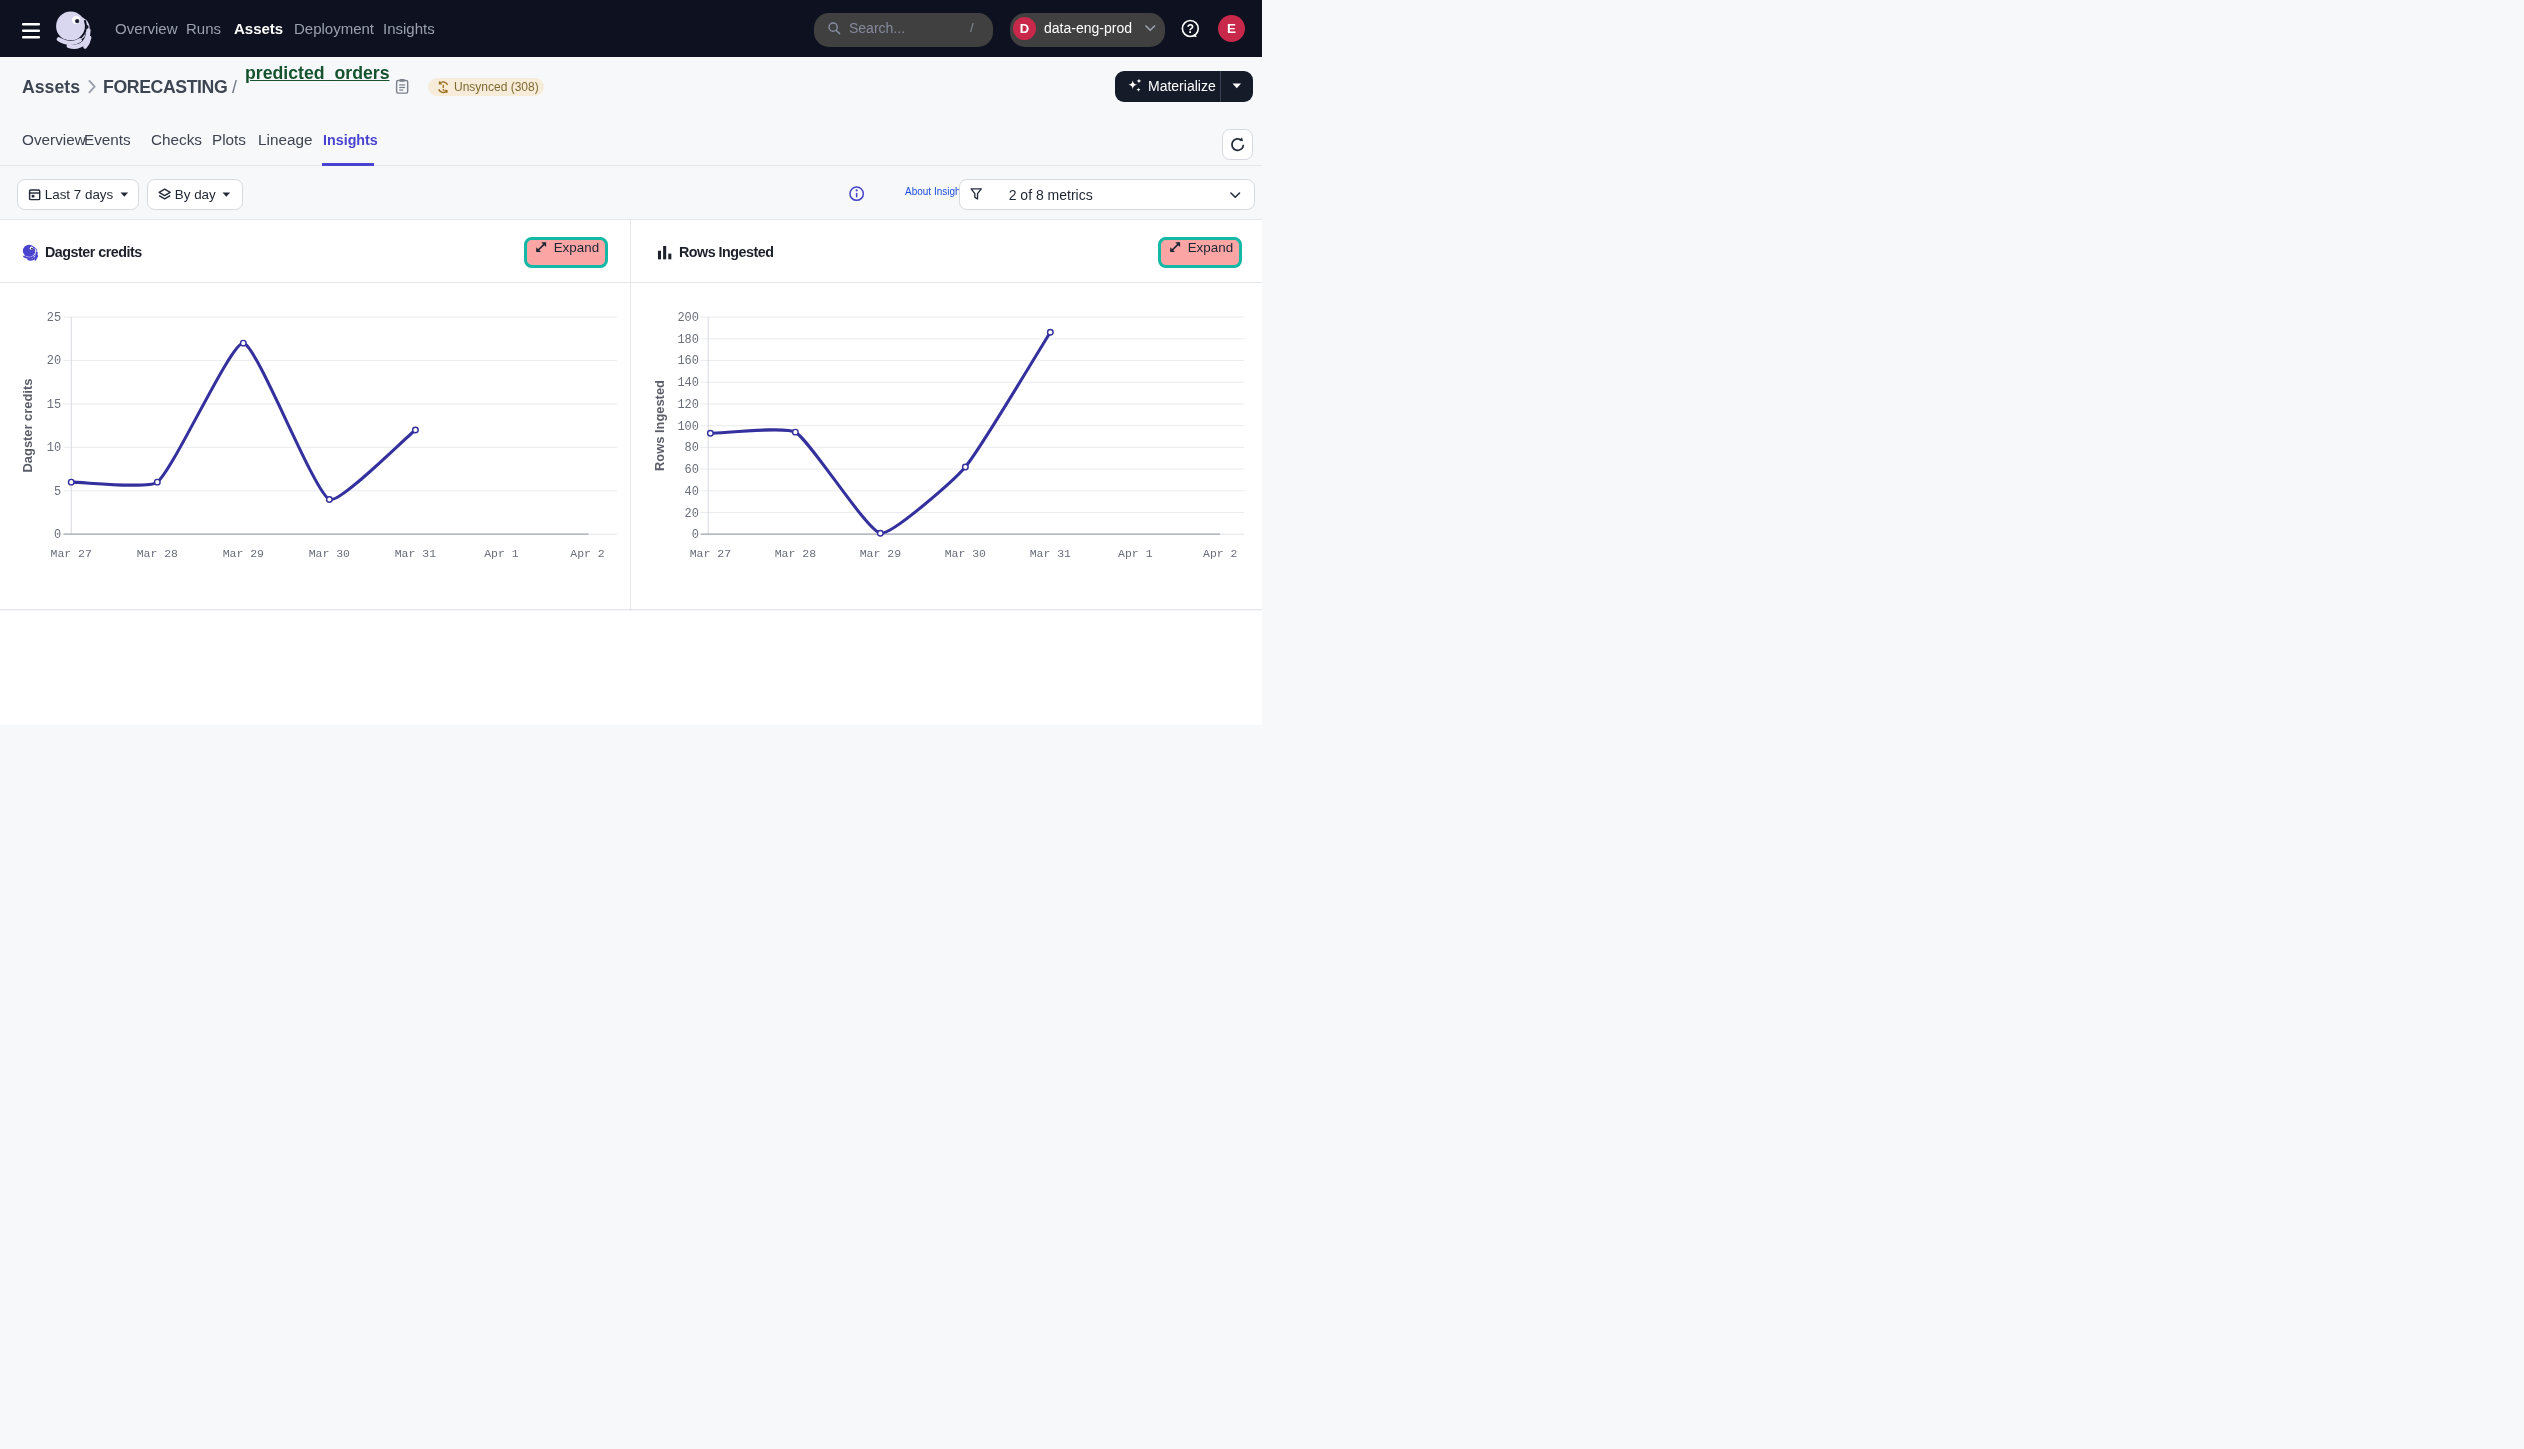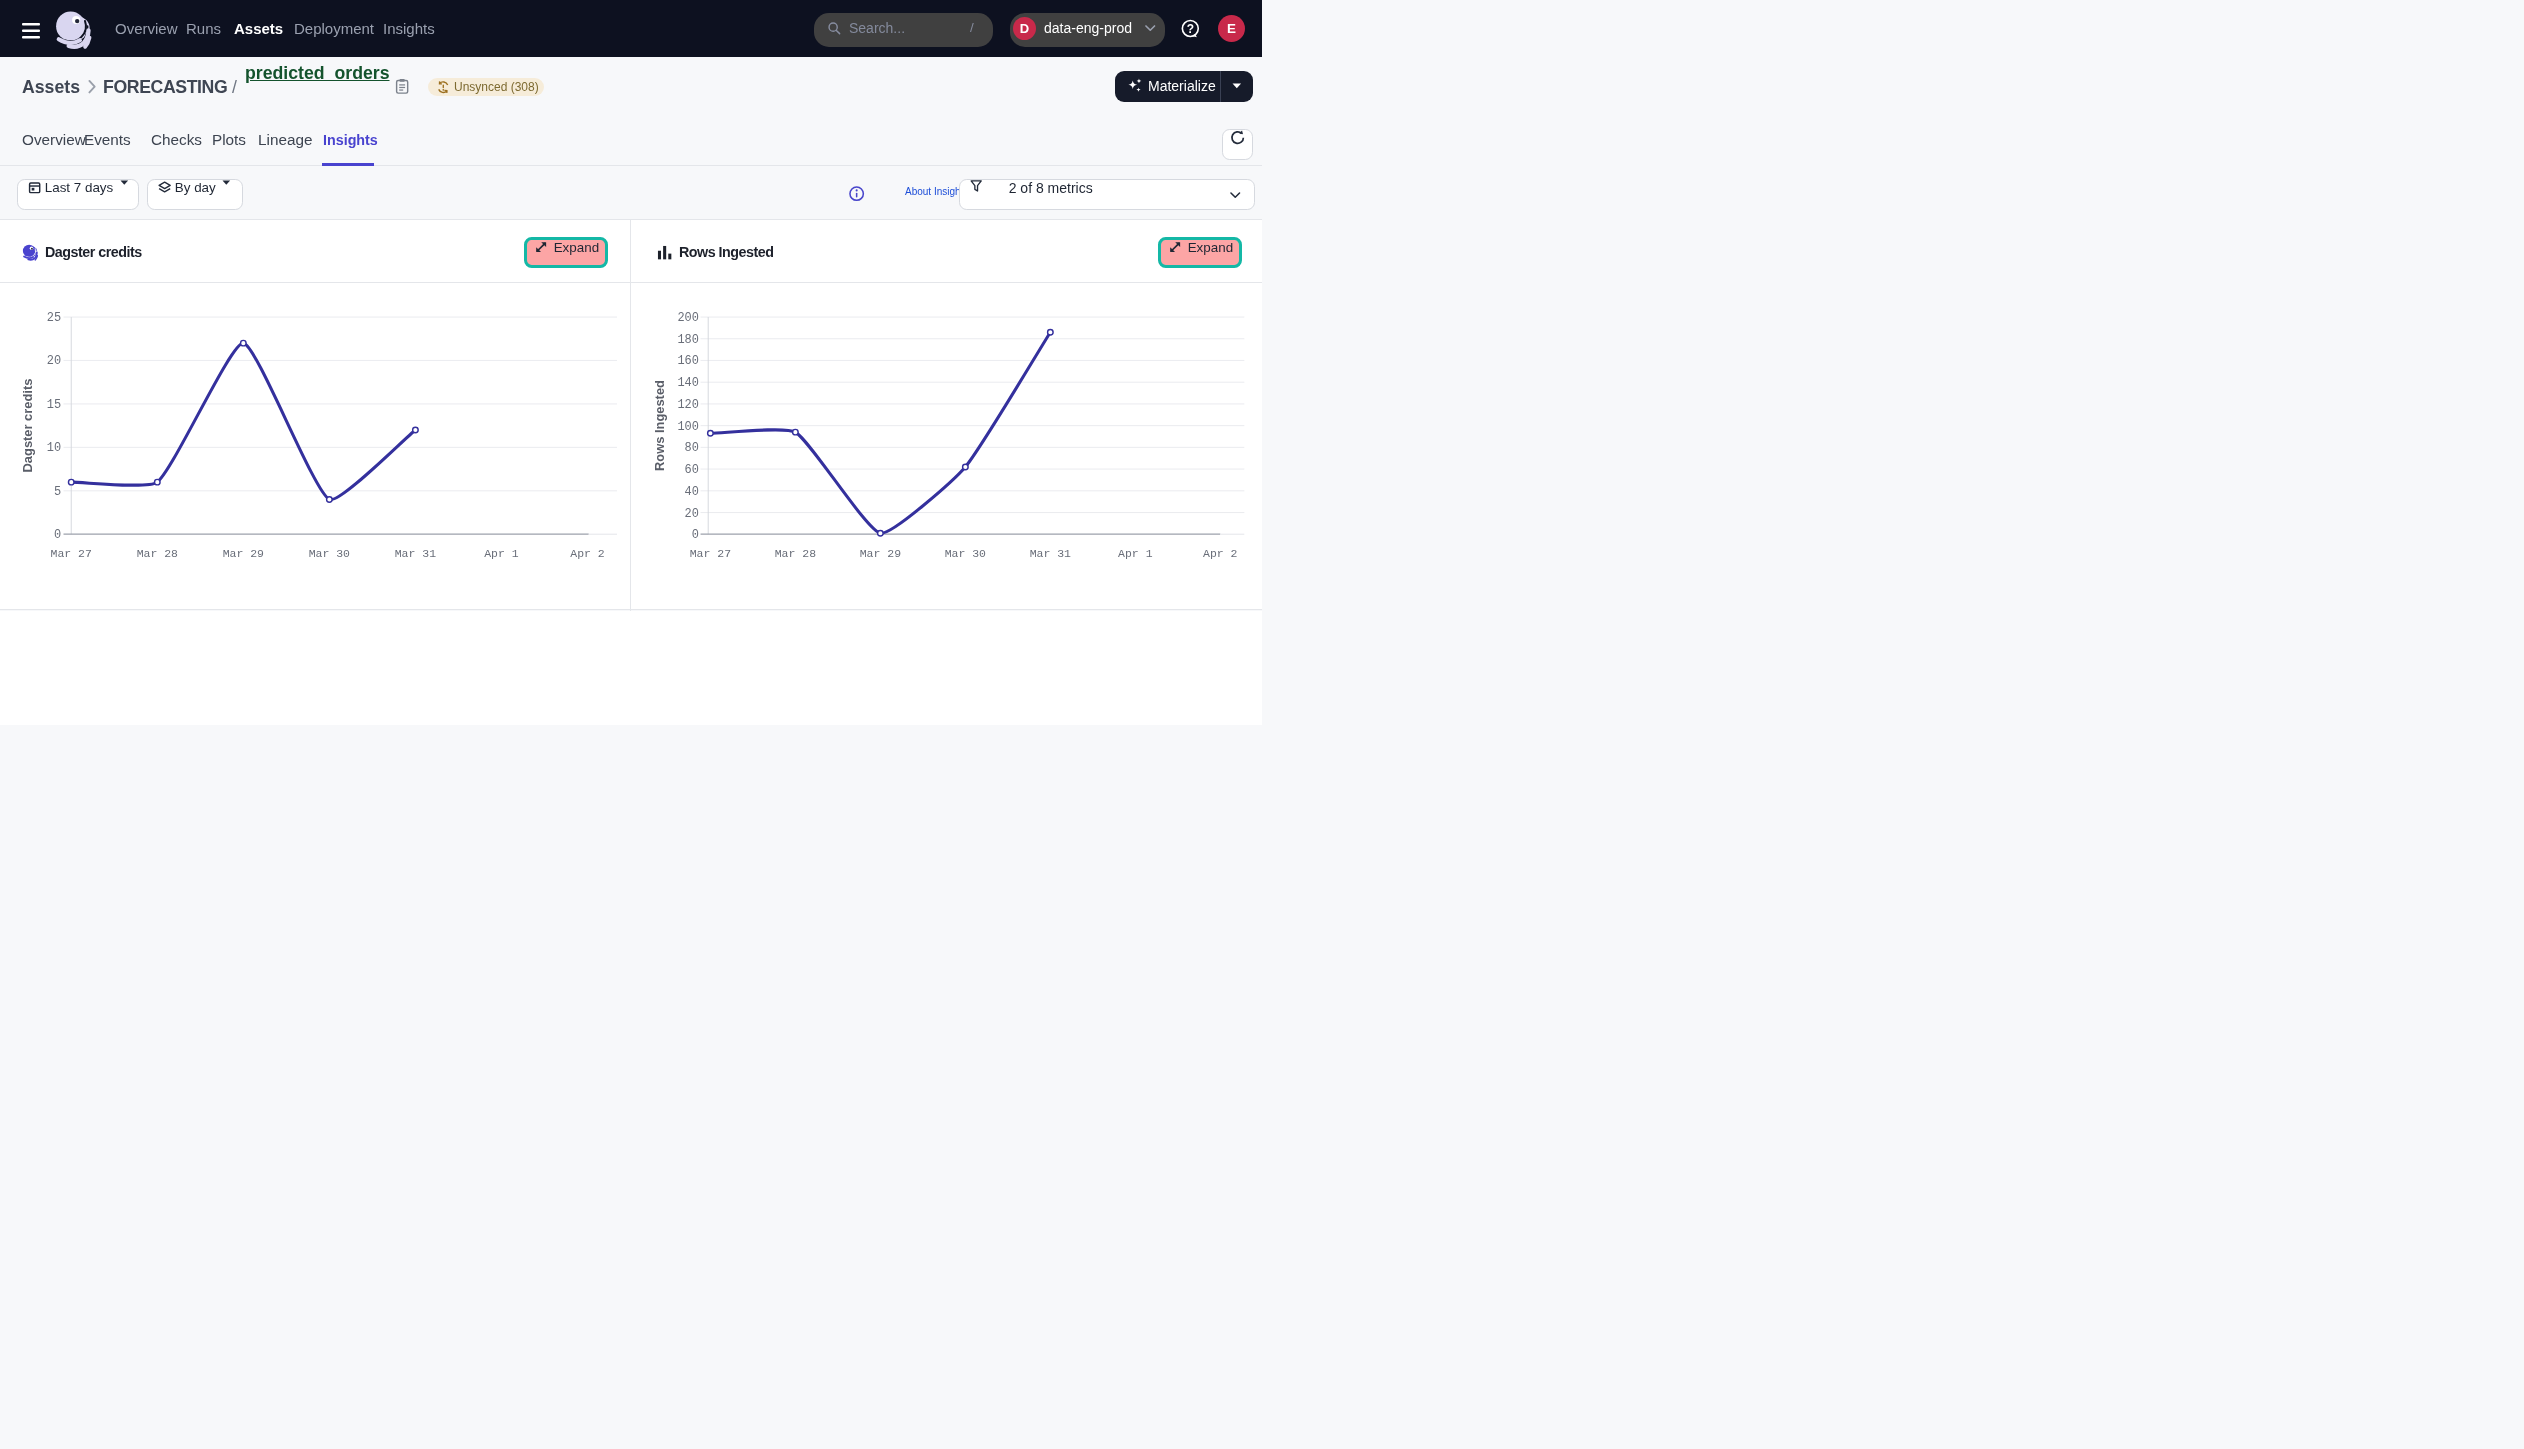--- a/index.html
+++ b/index.html
@@ -2,21 +2,21 @@
 <html><head><meta charset="utf-8">
 <style>
   * { margin:0; padding:0; box-sizing:border-box; }
   html,body { width:1262px; height:725px; font-family:"Liberation Sans", sans-serif; background:#f7f8fa; overflow:hidden; }
   .nav { position:absolute; left:0; top:0; width:1262px; height:57px; background:#0d1120; }
   .nav .links { position:absolute; top:0; height:57px; line-height:57px; font-size:15px; color:#9aa0af; }
   .nav .links span { position:absolute; top:0; white-space:nowrap; }
   .pill { position:absolute; top:13.4px; height:34px; border-radius:15px; background:#404040; }
   .bc { position:absolute; font-size:17.7px; color:#3f4653; white-space:nowrap; }
   .tab { position:absolute; top:131px; font-size:15.3px; color:#3d4450; font-weight:500; }
-  .btn { position:absolute; background:#fff; border:1px solid #d6d9df; border-radius:7.7px; font-size:13.4px; color:#1f2633; display:flex; justify-content:center; }
+  .btn { position:absolute; background:#fff; border:1px solid #d6d9df; border-radius:7.7px; font-size:13.4px; color:#1f2633; display:flex; align-items:center; justify-content:center; }
   .panelarea { position:absolute; left:0; top:219px; width:1262px; height:391px; background:#fff; border-top:1px solid #e4e6ea; border-bottom:1px solid #e4e6ea; }
   .vdiv { position:absolute; left:630px; top:0; width:1px; height:391px; background:#e4e6ea; }
   .hdrline { position:absolute; left:0; top:62px; width:1262px; height:1px; background:#e4e6ea; }
   .ptitle { position:absolute; top:24px; font-size:14.3px; font-weight:700; color:#1d212b; letter-spacing:-0.5px; }
   .expand { position:absolute; top:17px; width:84px; height:31px; background:#fca5a5; border:3px solid #14b8a6; border-radius:7.7px; display:flex; align-items:flex-start; justify-content:flex-start; padding-left:6.7px; font-size:13.4px; color:#1f2633; }
   .below { position:absolute; left:0; top:611px; width:1262px; height:114px; background:#fff; }
   svg { position:absolute; overflow:visible; }
 </style></head>
 <body>
 

